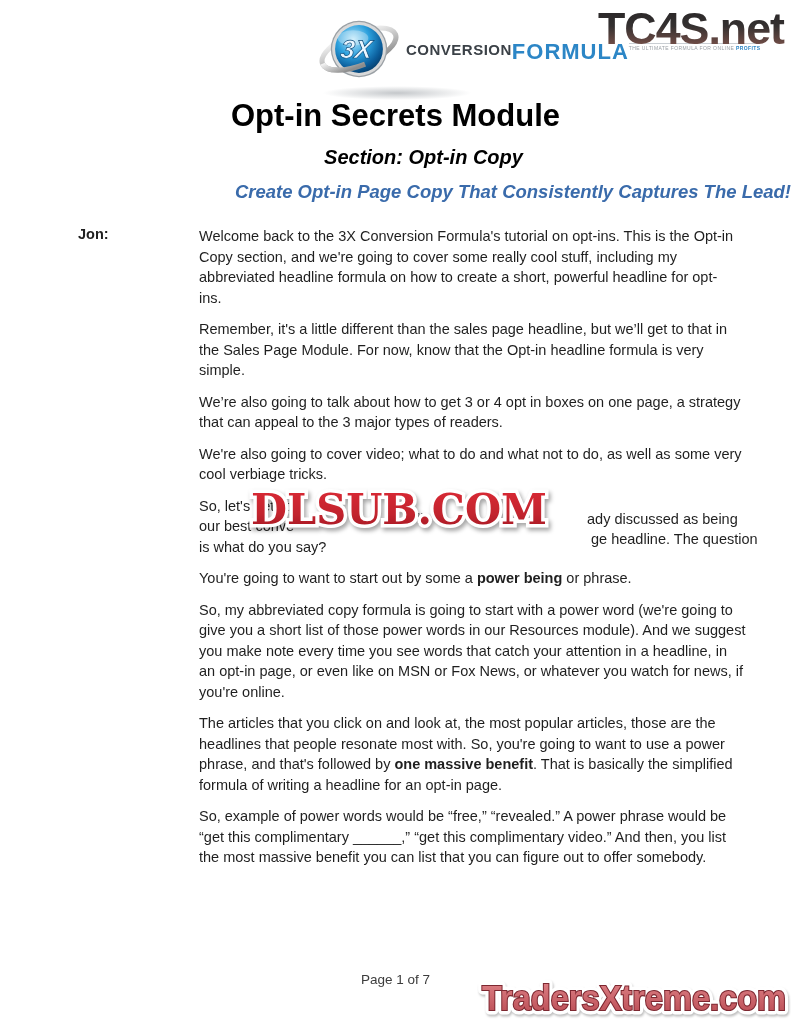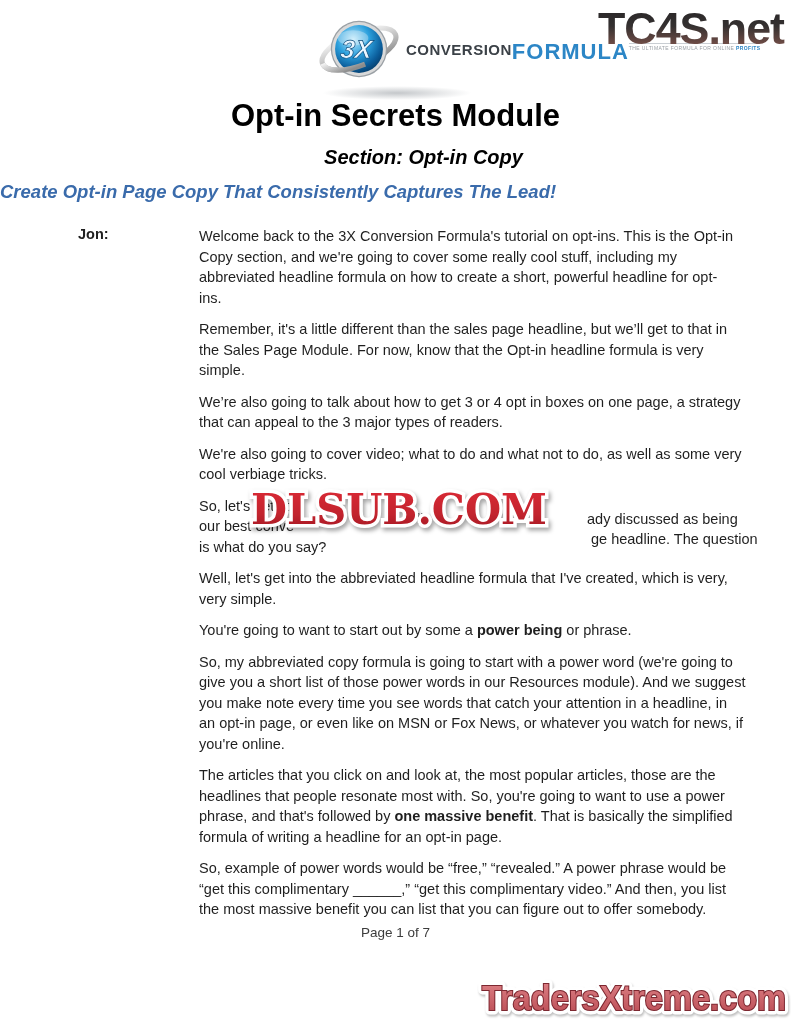--- a/index.html
+++ b/index.html
@@ -19,38 +19,38 @@
   
   .tc4s{position:absolute;top:3px;right:3px;}
   .dlsub{position:absolute;left:243px;top:481px;filter:drop-shadow(2px 3px 2px rgba(0,0,0,0.35));}
   .traders{position:absolute;left:477px;top:975px;filter:drop-shadow(1px 2px 1px rgba(0,0,0,0.25));}
 
   
   .doc-title{position:absolute;top:98px;left:0;width:100%;text-align:center;
         font-size:31px;font-weight:bold;color:#000;}
   .doc-section{position:absolute;top:146px;left:0;width:100%;text-align:center;
         font-size:20px;font-weight:bold;font-style:italic;color:#000;margin-left:28px;}
-  .doc-tagline{position:absolute;top:181px;left:0;width:100%;text-align:left;
+  .doc-tagline{position:absolute;top:181px;left:0;width:100%;text-align:right;
         font-size:18.5px;font-weight:bold;font-style:italic;color:#3a6bab;}
 
   
   .speaker{position:absolute;left:78px;top:226px;font-size:14.5px;font-weight:bold;}
   .transcript{position:absolute;left:163px;top:226px;width:548px;
         font-size:14.5px;line-height:20.5px;margin-left:36px;}
   .para{white-space:pre-line;margin:0 0 11px 0;}
   .para .bold{font-weight:bold;}
   .obs-line{position:relative;height:20.5px;white-space:nowrap;}
   .frag{display:inline;}
   .frag-mid,.frag-right{position:absolute;top:13px;}
   .obs-line-0 .frag-mid{left:218px;}
   .obs-line-0 .frag-right{left:388px;}
   .obs-line-1 .frag-right{left:392px;}
 
   
-  .page-number{position:absolute;top:925px;left:0;width:791px;text-align:center;
+  .page-number{position:absolute;top:972px;left:0;width:791px;text-align:center;
         font-size:13.5px;color:#3c3c3c;}
 </style>
 </head>
 <body>
 
 <div class="page">
 
   <div class="logo">
     <svg width="82" height="86" viewBox="0 0 96 96">
       <defs>
@@ -109,22 +109,20 @@
 abbreviated headline formula on how to create a short, powerful headline for opt-
 ins.</span></div>
       <div class="para"><span>Remember, it's a little different than the sales page headline, but we’ll get to that in
 the Sales Page Module.  For now, know that the Opt-in headline formula is very
 simple.</span></div>
       <div class="para"><span>We’re also going to talk about how to get 3 or 4 opt in boxes on one page, a strategy
 that can appeal to the 3 major types of readers.</span></div>
       <div class="para"><span>We're also going to cover video; what to do and what not to do, as well as some very
 cool verbiage tricks.</span></div>
       <div class="para"><div class="obs-line obs-line-0"><span class="frag frag-left">So, let's get sta</span><span class="frag frag-mid">li</span><span class="frag frag-right">ady discussed as being</span></div><div class="obs-line obs-line-1"><span class="frag frag-left">our best conve</span><span class="frag frag-right">ge headline. The question</span></div><div class="obs-line obs-line-2"><span class="frag frag-left">is what do you say?</span></div></div>
-      <div class="para"><span>Well, let's get into the abbreviated headline formula that I've created, which is very,
-very simple.</span></div>
       <div class="para"><span>You're going to want to start out by some a </span><span class="bold">power being</span><span> or phrase.</span></div>
       <div class="para"><span>So, my abbreviated copy formula is going to start with a power word (we're going to
 give you a short list of those power words in our Resources module). And we suggest
 you make note every time you see words that catch your attention in a headline, in
 an opt-in page, or even like on MSN or Fox News, or whatever you watch for news, if
 you're online.</span></div>
       <div class="para"><span>The articles that you click on and look at, the most popular articles, those are the
 headlines that people resonate most with. So, you're going to want to use a power
 phrase, and that's followed by </span><span class="bold">one massive benefit</span><span>. That is basically the simplified
 formula of writing a headline for an opt-in page.</span></div>

